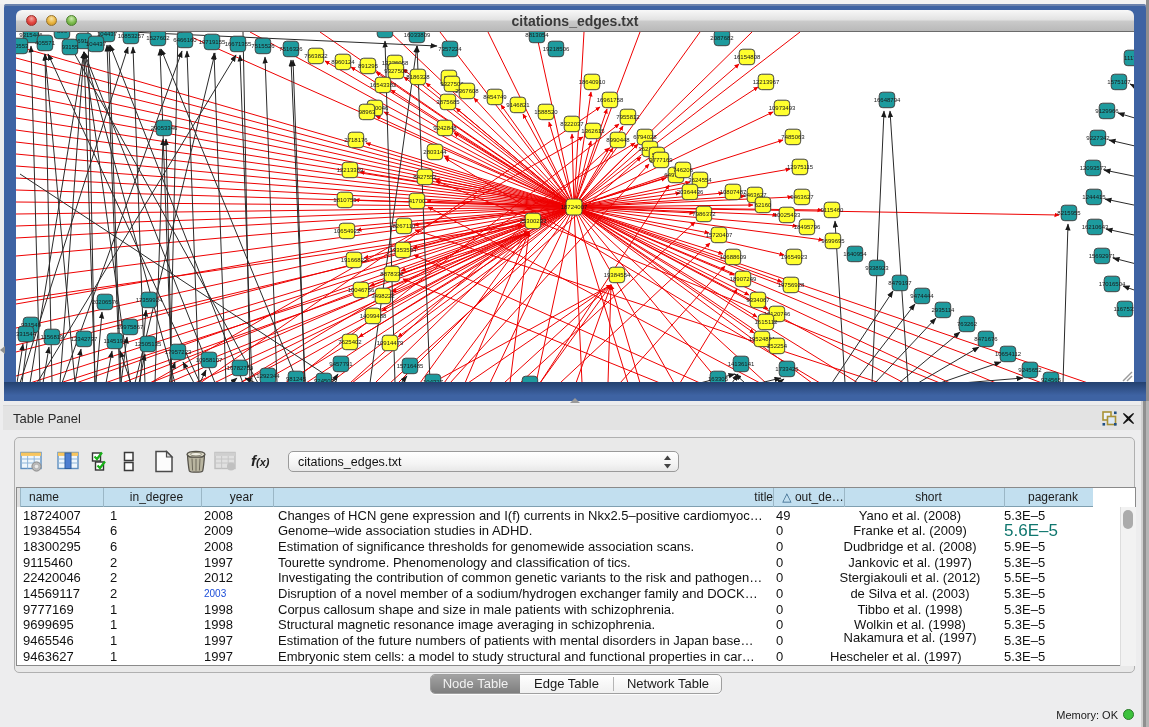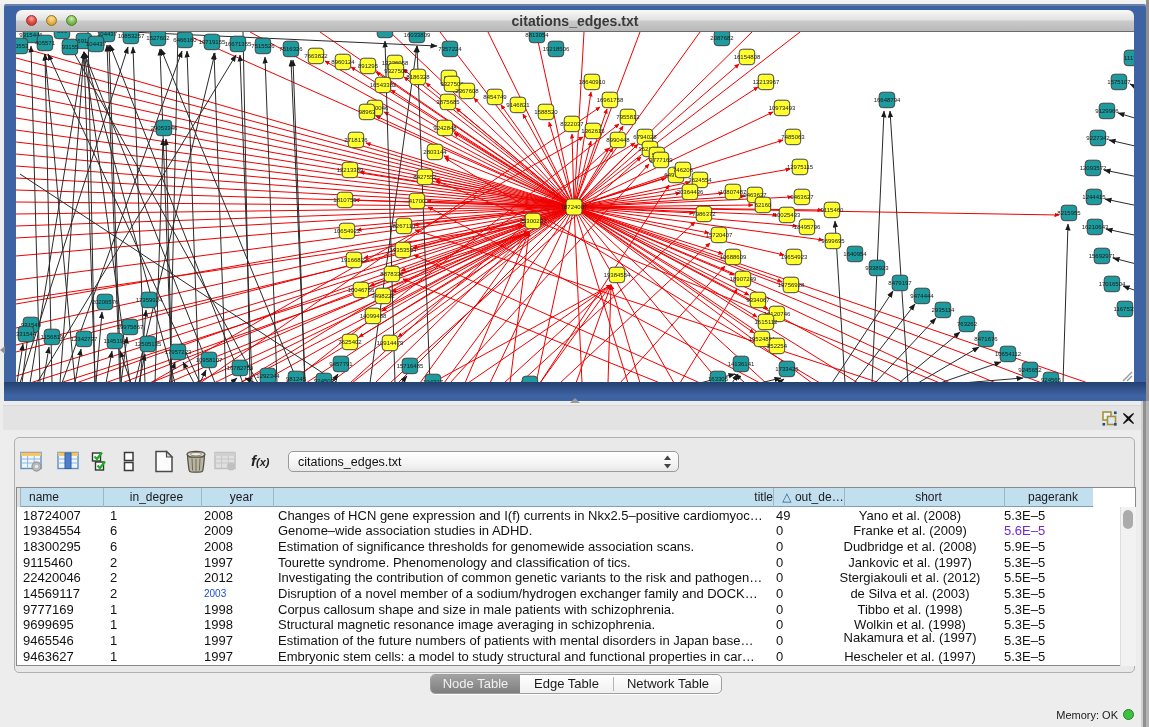--- a/index.html
+++ b/index.html
@@ -562,20 +562,21 @@
           <line x1="1123" y1="381" x2="1132" y2="372"></line>
           <line x1="1127" y1="381" x2="1132" y2="376"></line>
         </g>
 </svg>
   </div>
 </div>
 
 <div class="abs" style="left:0px;top:346px;width:0;height:0;border-top:4px solid transparent;border-bottom:4px solid transparent;border-right:5px solid #8f8f8f"></div>
 
 <div class="abs" style="left:3px;top:405px;width:1138px;height:25px;background:#e3e3e3;border-top:1px solid #d6d6d6">
+  <div style="font-size:13px;color:#2a2a2a;padding:5px 0 0 10px">Table Panel</div>
 
   <svg class="abs" style="right:24px;top:5px" width="15" height="15" viewBox="0 0 15 15">
     <rect x="1" y="1" width="8" height="8" fill="#eef3fb" stroke="#a89236" stroke-width="1.6"></rect>
     <rect x="5.5" y="5.5" width="8" height="8" fill="#dde9f7" stroke="#a89236" stroke-width="1.6"></rect>
     <rect x="12" y="0.5" width="2.6" height="2.6" fill="#1d4e84"></rect>
     <rect x="0.5" y="12" width="2.6" height="2.6" fill="#1d4e84"></rect>
     <rect x="12" y="12" width="2.6" height="2.6" fill="#1d4e84"></rect>
   </svg>
 
   <svg class="abs" style="right:6px;top:6px" width="13" height="13" viewBox="0 0 14 14">
@@ -661,21 +662,21 @@
 <div class="abs" style="left:261px;top:19.5px;width:496px;height:15.7px;font-size:13px;color:#111;line-height:15.7px;white-space:nowrap;overflow:hidden">Changes of HCN gene expression and I(f) currents in Nkx2.5–positive cardiomyoc…</div>
 <div class="abs" style="left:759px;top:19.5px;font-size:13px;color:#111;line-height:15.7px">49</div>
 <div class="abs" style="left:813px;top:19.5px;width:160px;height:15.7px;font-size:13px;color:#111;text-align:center;line-height:15.7px">Yano et al. (2008)</div>
 <div class="abs" style="left:987px;top:19.5px;font-size:13px;color:#111;line-height:15.7px">5.3E–5</div>
 <div class="abs" style="left:6px;top:35.2px;width:80px;height:15.7px;font-size:13px;color:#111;line-height:15.7px">19384554</div>
 <div class="abs" style="left:93px;top:35.2px;font-size:13px;color:#111;line-height:15.7px">6</div>
 <div class="abs" style="left:187px;top:35.2px;font-size:13px;color:#111;line-height:15.7px">2009</div>
 <div class="abs" style="left:261px;top:35.2px;width:496px;height:15.7px;font-size:13px;color:#111;line-height:15.7px;white-space:nowrap;overflow:hidden">Genome–wide association studies in ADHD.</div>
 <div class="abs" style="left:759px;top:35.2px;font-size:13px;color:#111;line-height:15.7px">0</div>
 <div class="abs" style="left:813px;top:35.2px;width:160px;height:15.7px;font-size:13px;color:#111;text-align:center;line-height:15.7px">Franke et al. (2009)</div>
-<div class="abs" style="left:987px;top:35.2px;font-size:13px;color:#6d28d9;line-height:15.7px">5.6E–5</div>
+<div class="abs" style="left:987px;top:35.2px;font-size:17px;color:#0f766e;line-height:15.7px">5.6E–5</div>
 <div class="abs" style="left:6px;top:50.9px;width:80px;height:15.7px;font-size:13px;color:#111;line-height:15.7px">18300295</div>
 <div class="abs" style="left:93px;top:50.9px;font-size:13px;color:#111;line-height:15.7px">6</div>
 <div class="abs" style="left:187px;top:50.9px;font-size:13px;color:#111;line-height:15.7px">2008</div>
 <div class="abs" style="left:261px;top:50.9px;width:496px;height:15.7px;font-size:13px;color:#111;line-height:15.7px;white-space:nowrap;overflow:hidden">Estimation of significance thresholds for genomewide association scans.</div>
 <div class="abs" style="left:759px;top:50.9px;font-size:13px;color:#111;line-height:15.7px">0</div>
 <div class="abs" style="left:813px;top:50.9px;width:160px;height:15.7px;font-size:13px;color:#111;text-align:center;line-height:15.7px">Dudbridge et al. (2008)</div>
 <div class="abs" style="left:987px;top:50.9px;font-size:13px;color:#111;line-height:15.7px">5.9E–5</div>
 <div class="abs" style="left:6px;top:66.6px;width:80px;height:15.7px;font-size:13px;color:#111;line-height:15.7px">9115460</div>
 <div class="abs" style="left:93px;top:66.6px;font-size:13px;color:#111;line-height:15.7px">2</div>
 <div class="abs" style="left:187px;top:66.6px;font-size:13px;color:#111;line-height:15.7px">1997</div>
@@ -716,21 +717,21 @@
 <div class="abs" style="left:187px;top:145.1px;font-size:13px;color:#111;line-height:15.7px">1997</div>
 <div class="abs" style="left:261px;top:145.1px;width:496px;height:15.7px;font-size:13px;color:#111;line-height:15.7px;white-space:nowrap;overflow:hidden">Estimation of the future numbers of patients with mental disorders in Japan base…</div>
 <div class="abs" style="left:759px;top:145.1px;font-size:13px;color:#111;line-height:15.7px">0</div>
 <div class="abs" style="left:813px;top:142px;width:160px;height:15.7px;font-size:13px;color:#111;text-align:center;line-height:15.7px">Nakamura et al. (1997)</div>
 <div class="abs" style="left:987px;top:145.1px;font-size:13px;color:#111;line-height:15.7px">5.3E–5</div>
 <div class="abs" style="left:6px;top:160.8px;width:80px;height:15.7px;font-size:13px;color:#111;line-height:15.7px">9463627</div>
 <div class="abs" style="left:93px;top:160.8px;font-size:13px;color:#111;line-height:15.7px">1</div>
 <div class="abs" style="left:187px;top:160.8px;font-size:13px;color:#111;line-height:15.7px">1997</div>
 <div class="abs" style="left:261px;top:160.8px;width:496px;height:15.7px;font-size:13px;color:#111;line-height:15.7px;white-space:nowrap;overflow:hidden">Embryonic stem cells: a model to study structural and functional properties in car…</div>
 <div class="abs" style="left:759px;top:160.8px;font-size:13px;color:#111;line-height:15.7px">0</div>
-<div class="abs" style="left:813px;top:160.8px;width:160px;height:15.7px;font-size:13px;color:#111;text-align:center;line-height:15.7px">Hescheler et al. (1997)</div>
+<div class="abs" style="left:813px;top:160.8px;width:160px;height:15.7px;font-size:13px;color:#111;text-align:left;line-height:15.7px">Hescheler et al. (1997)</div>
 <div class="abs" style="left:987px;top:160.8px;font-size:13px;color:#111;line-height:15.7px">5.3E–5</div>
 <div class="abs" style="left:6px;top:176.5px;width:700px;height:2px;overflow:hidden;font-size:13px;color:#111;line-height:15.7px">10430725</div>
 <div class="abs" style="left:1103px;top:19px;width:16px;height:159px;background:#f2f2f2;border-left:1px solid #ddd"></div>
 <div class="abs" style="left:1106px;top:22px;width:10px;height:19px;background:#ababab;border-radius:5px"></div>
 </div>
 </div>
 
 <div class="abs" style="left:430px;top:674px;width:292px;height:20px;border:1px solid #9f9f9f;border-radius:5px;background:linear-gradient(180deg,#ffffff,#f0f0f0);box-shadow:0 1px 0 rgba(255,255,255,.8)">
   <div class="abs" style="left:0;top:0;width:89px;height:18px;border-radius:4px 0 0 4px;background:linear-gradient(180deg,#a2a2a2,#7e7e7e);color:#f2f2f2;font-size:13px;text-align:center;line-height:18px">Node Table</div>
   <div class="abs" style="left:89px;top:0;width:93px;height:18px;color:#1a1a1a;font-size:13px;text-align:center;line-height:18px">Edge Table</div>

